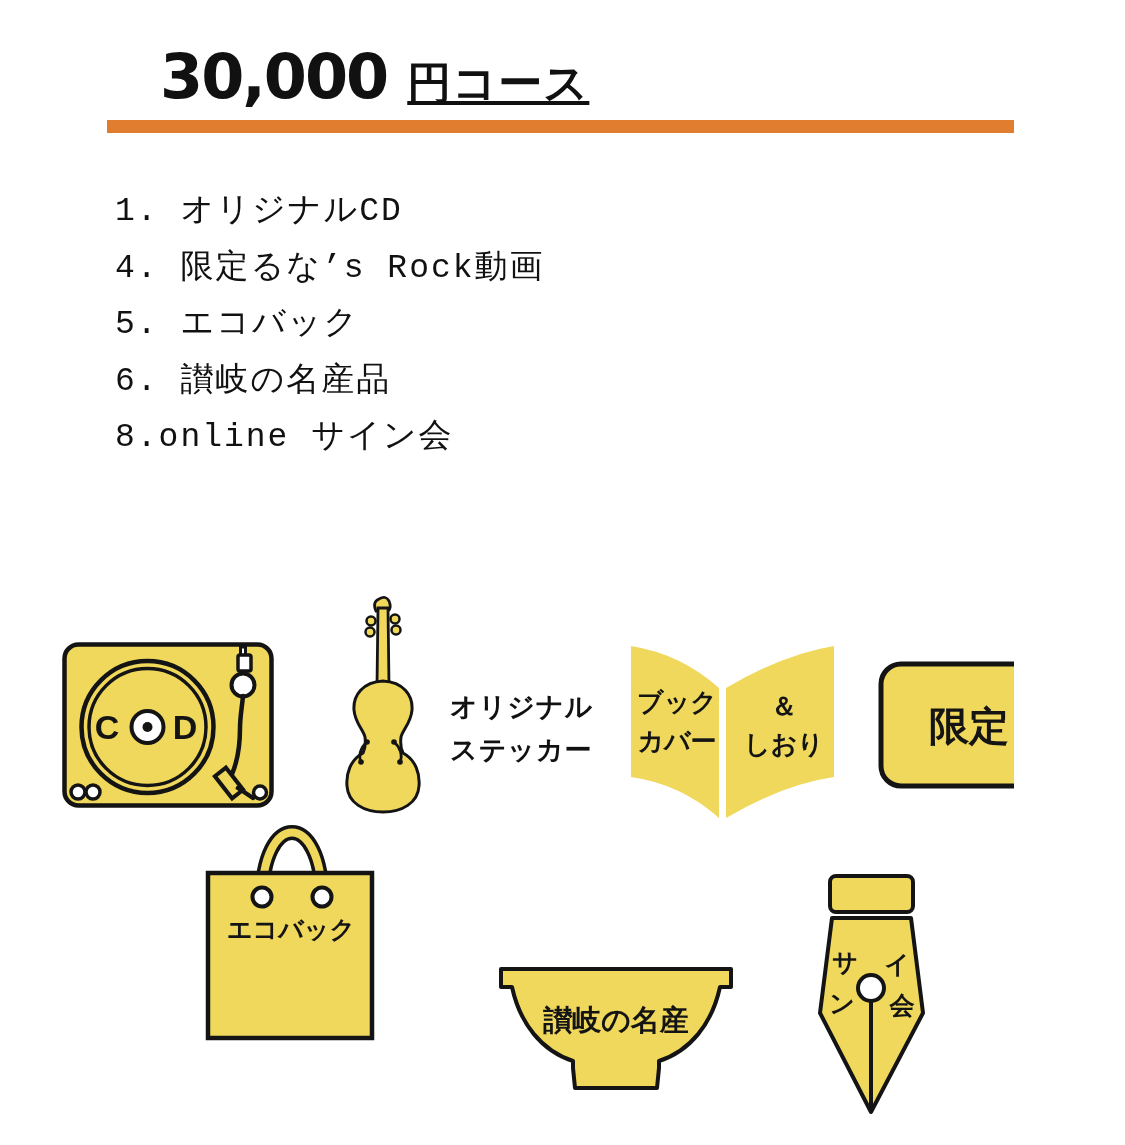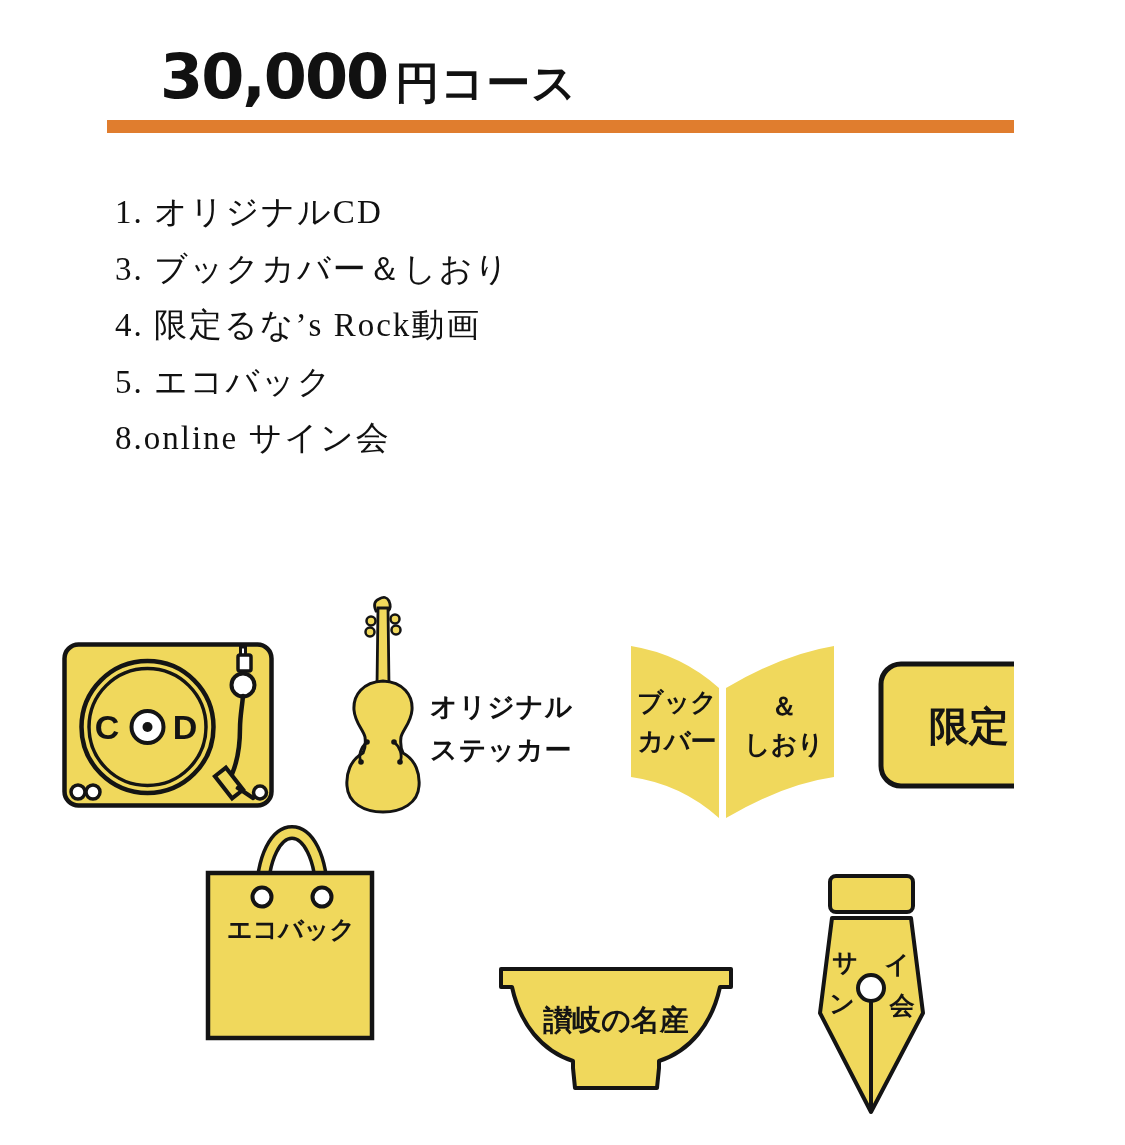--- a/index.html
+++ b/index.html
@@ -15,67 +15,67 @@
   .title{
     position:absolute;left:160px;top:40px;
     display:flex;align-items:baseline;white-space:nowrap;
   }
   .title .amount{
     font-family:"DejaVu Sans",sans-serif;
     font-weight:900;font-size:62px;letter-spacing:-2px;
   }
   .title .suffix{
     font-family:"Liberation Serif",serif;
-    font-weight:600;font-size:44px;letter-spacing:1px;margin-left:8px;
+    font-weight:600;font-size:44px;letter-spacing:1px;margin-left:20px;text-decoration:underline;
   }
   .divider{
     position:absolute;left:107px;top:120px;
     width:925px;height:13px;background:#E07D2E;
   }
   
   .rewards{
     position:absolute;left:115px;top:184px;
-    font-family:Liberation Serif, serif;
+    font-family:Liberation Mono, monospace;
     font-size:33px;line-height:56.5px;letter-spacing:2px;
     white-space:nowrap;
   }
   
   .icon{position:absolute;}
   svg{display:block;overflow:visible;}
   svg .fillshape{fill:#F0D85C;stroke:#141414;}
   svg .noline{fill:#F0D85C;stroke:none;}
   svg .white{fill:#ffffff;stroke:#141414;}
   svg .ink{fill:#141414;stroke:none;}
   svg .wire{fill:none;stroke:#141414;}
   svg text{
     font-family:"Liberation Sans",sans-serif;
     font-weight:700;fill:#141414;text-anchor:middle;
   }
   .violin-label{
-    position:absolute;left:430px;top:686px;width:136px;
+    position:absolute;left:450px;top:686px;width:136px;
     font-weight:700;font-size:27px;line-height:43px;
     letter-spacing:1px;text-align:left;white-space:nowrap;
   }
 </style>
 </head>
 <body>
 
 <div id="canvas">
 
   <div class="title">
     <span class="amount">30,000</span>
       <span class="suffix">円コース</span>
   </div>
   <div class="divider"></div>
 
   <div class="rewards">
     <div>1. オリジナルCD</div>
-    <div>3. ブックカバー＆しおり</div>
     <div>4. 限定るな’s Rock動画</div>
     <div>5. エコバック</div>
+    <div>6. 讃岐の名産品</div>
     <div>8.online サイン会</div>
   </div>
 
   <div class="icon" style="left:62px;top:642px;">
     <svg width="212" height="166" viewBox="0 0 212 166">
       <rect class="fillshape" x="2.5" y="2.5" width="207" height="161" rx="14" stroke-width="4.5"></rect>
       <circle class="fillshape" cx="85.5" cy="85" r="66" stroke-width="4.5"></circle>
       <circle class="wire" cx="85.5" cy="85" r="58.5" stroke-width="3.5"></circle>
       <circle class="white" cx="85.5" cy="85" r="16" stroke-width="4"></circle>
       <circle class="ink" cx="85.5" cy="85" r="5"></circle>

